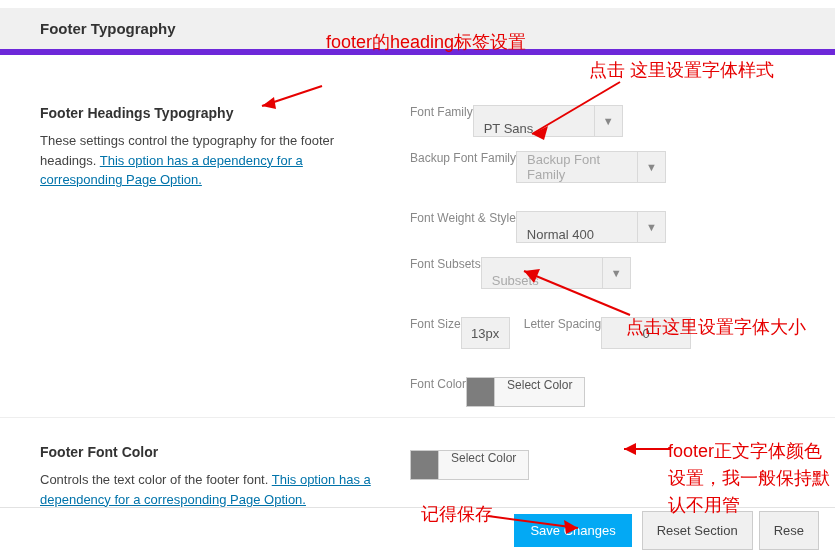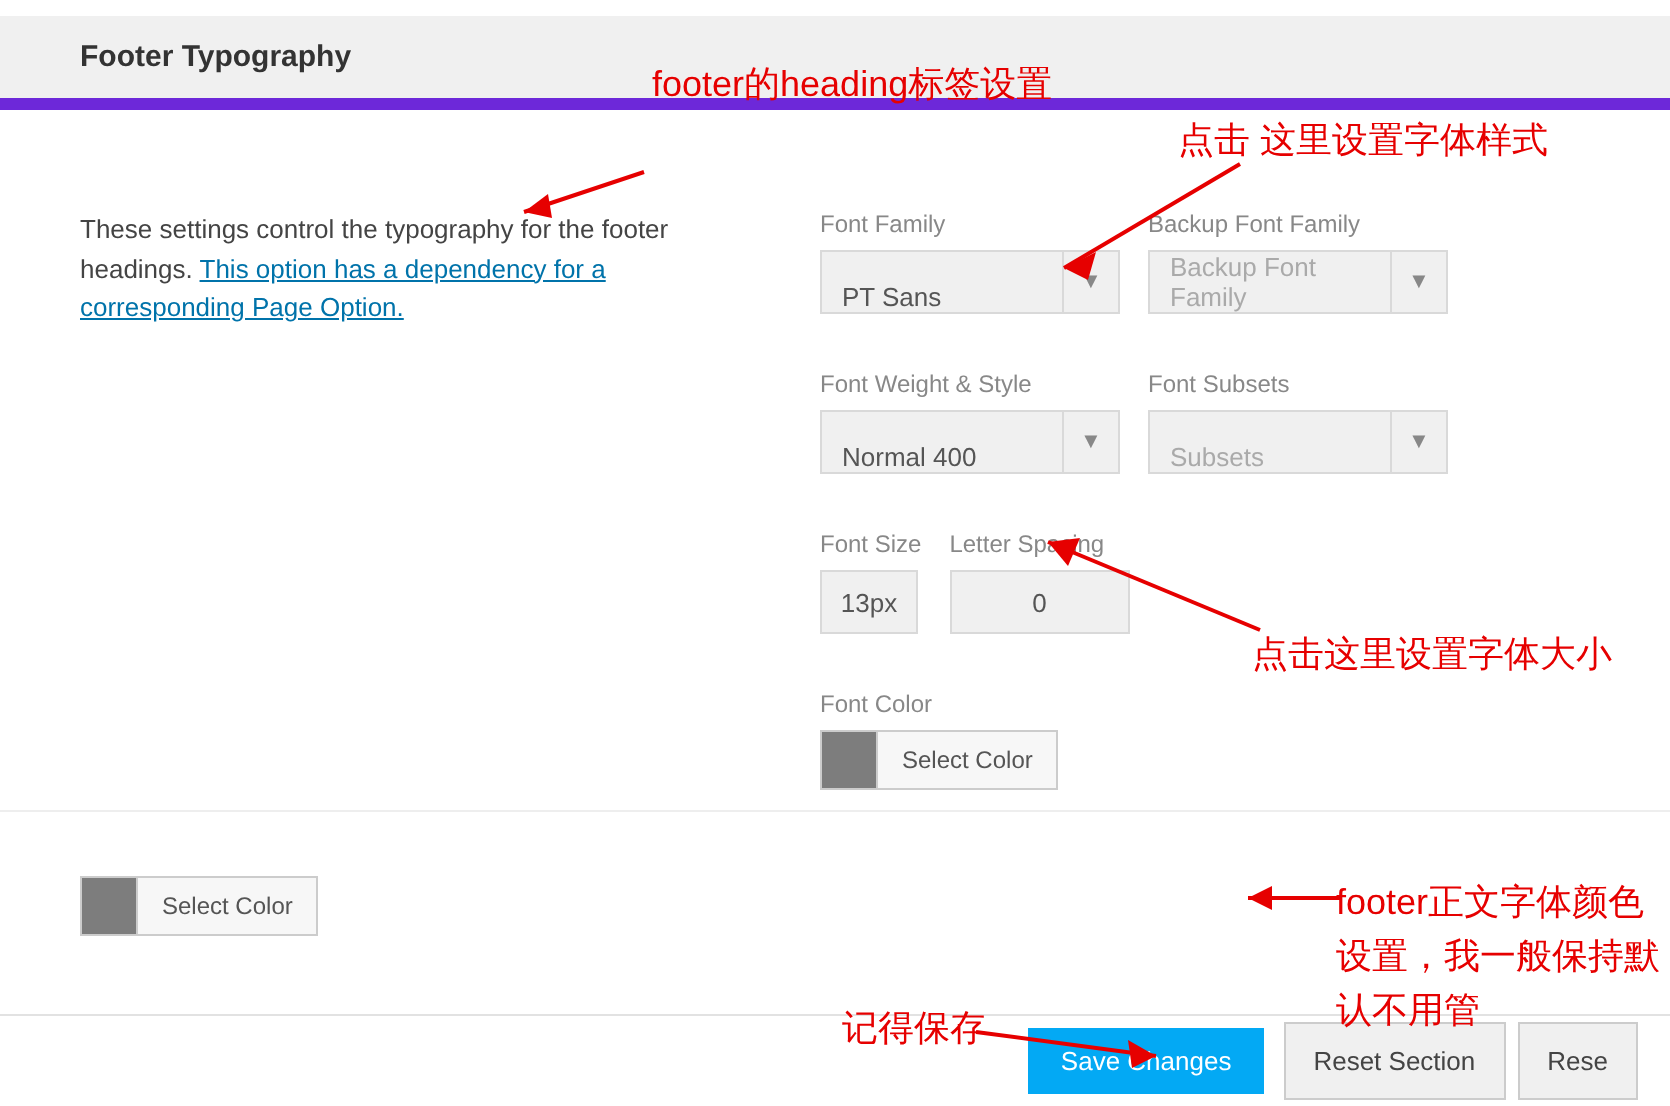--- a/index.html
+++ b/index.html
@@ -6,50 +6,51 @@
 body{font-family:-apple-system,BlinkMacSystemFont,"Segoe UI",Arial,sans-serif;font-size:13px;color:#333;background:#fff;width:835px;height:553px;overflow:hidden;position:relative}
 .hdr{background:#f0f0f0;padding:12px 20px;border-bottom:6px solid #6d28d9;margin-top:8px}
 .hdr h1{font-size:15px;font-weight:600;color:#333;margin-left:20px}
 .sect{display:flex;padding:20px 20px 10px 40px;border-bottom:1px solid #eee}
 .sect.noborder{border-bottom:none}
 .left{width:370px;padding-right:30px}
 .left h2{font-size:14px;font-weight:600;color:#333;margin-bottom:10px}
 .left p{font-size:13px;color:#444;line-height:1.5}
 .left a{color:#0073aa;text-decoration:underline}
 .right{flex:1;display:flex;flex-wrap:wrap;gap:14px 14px}
-.fld{display:flex;flex-direction:column}
+.fld{display:flex;flex-direction:row}
 .fld label{font-size:12px;color:#888;margin-bottom:6px}
 .sel{display:flex;align-items:flex-end;background:#f0f0f0;border:1px solid #d9d9d9;height:32px}
 .sel .v{padding:0 10px;flex:1;font-size:13px;color:#555}
 .sel .ar{width:28px;text-align:center;border-left:1px solid #d9d9d9;color:#888;line-height:30px;font-size:11px}
 .w150{width:150px}
 .txt{background:#f0f0f0;border:1px solid #d9d9d9;height:32px;text-align:center;font-size:13px;color:#555}
 .w68{width:49px}
 .w90{width:90px}
-.colorbtn{display:flex;align-items:center;height:30px;border:1px solid #ccc;background:#f7f7f7}
+.colorbtn{display:flex;align-items:flex-start;height:30px;border:1px solid #ccc;background:#f7f7f7}
 .colorbtn .sw{width:28px;height:28px;background:#7d7d7d;border-right:1px solid #ccc}
 .colorbtn .lbl{padding:0 12px;font-size:12px;color:#555}
 .savebar{position:absolute;bottom:0;left:0;right:0;height:46px;background:#fff;border-top:1px solid #e2e2e2;display:flex;align-items:center;justify-content:flex-end;padding:0 0 0 10px}
 .btn-save{background:#03a9f4;color:#fff;border:none;padding:9px 16px;font-size:13px;margin-right:10px;cursor:pointer}
 .btn-reset{background:#f0f0f0;border:1px solid #ccc;padding:11px 14px;font-size:13px;margin-right:6px;cursor:pointer;color:#444}
 
 .ann{position:absolute;color:#e60000;font-size:18px;pointer-events:none}
 svg.arrow{position:absolute;pointer-events:none}
 svg.arrow path{stroke:#e60000;stroke-width:2;fill:none}
 svg.arrow polygon{fill:#e60000}
 </style>
 </head>
 <body>
 
 <div class="hdr">
   <h1>Footer Typography</h1>
 </div>
 
 <div class="sect" style="margin-top:30px">
   <div class="left">
+    <h2>Footer Headings Typography</h2>
     <p>
       <span>These settings control the typography for the footer headings. </span><a href="#">This option has a dependency for a corresponding Page Option.</a>
     </p>
   </div>
   <div class="right">
     <div class="fld">
       <label>Font Family</label>
       <div class="sel w150">
         <span class="v">PT Sans</span>
         <span class="ar">▼</span>
@@ -91,20 +92,26 @@
       <label>Font Color</label>
       <div class="colorbtn">
         <div class="sw"></div>
         <span class="lbl">Select Color</span>
       </div>
     </div>
   </div>
 </div>
 
 <div class="sect noborder" style="padding-top:26px;padding-bottom:40px">
+  <div class="left">
+    <h2>Footer Font Color</h2>
+    <p>
+      <span>Controls the text color of the footer font. </span><a href="#">This option has a dependency for a corresponding Page Option.</a>
+    </p>
+  </div>
   <div class="right">
     <div class="colorbtn" style="margin-top:6px">
       <div class="sw"></div>
       <span class="lbl">Select Color</span>
     </div>
   </div>
 </div>
 
 <div class="savebar">
   <button class="btn-save">Save Changes</button>

